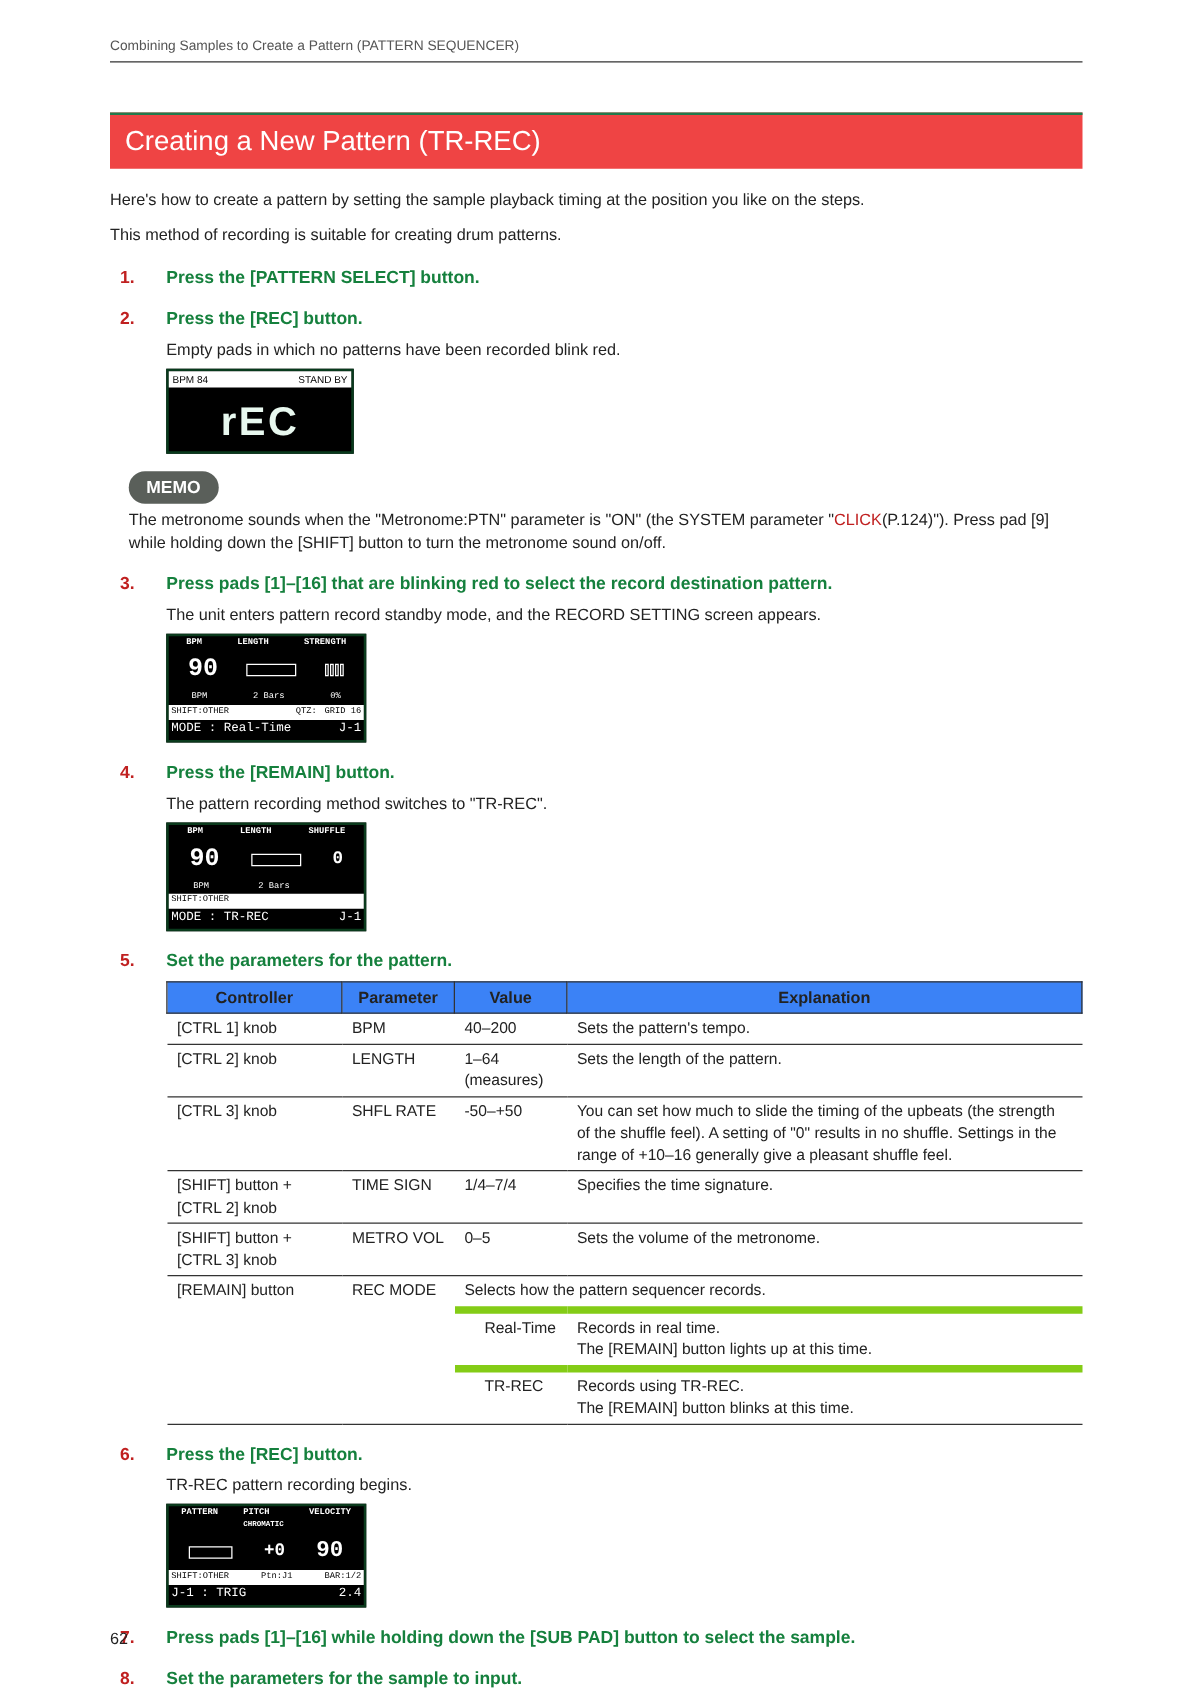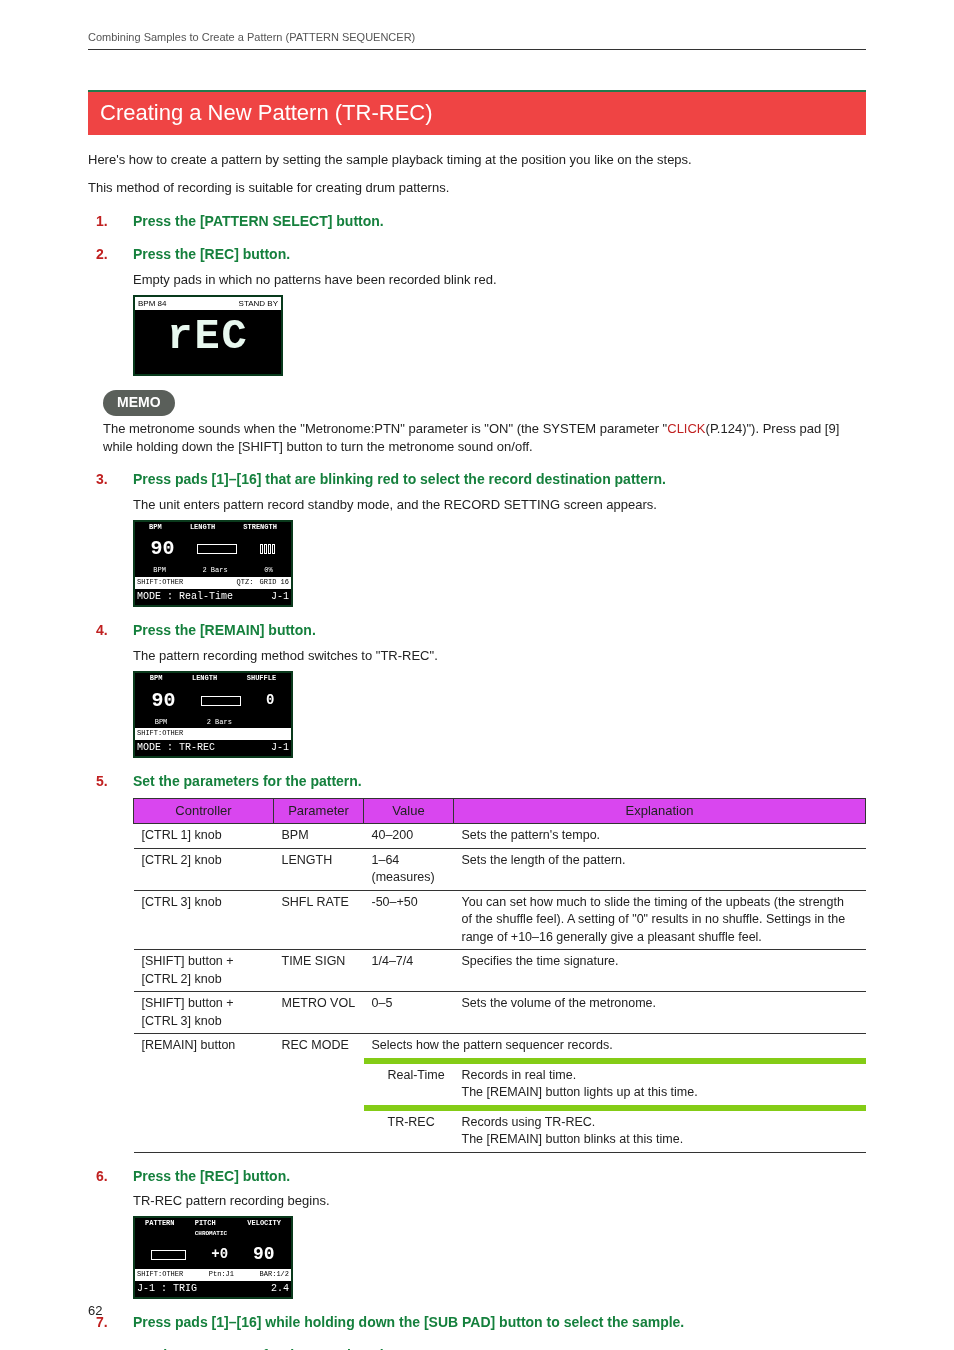--- a/index.html
+++ b/index.html
@@ -45,23 +45,23 @@
     font-weight: 700;
     font-size: 14px;
   }
   .step-body { margin-left: 45px; margin-top: 4px; }
   .lcd {
     display: inline-block;
     background: #000;
     border: 2px solid #083a1c;
     margin-top: 6px;
   }
-  .lcd1 { width: 150px; height: 81px; }
+  .lcd1 { width: 150px; height: 68px; }
   .lcd-top { background: #fff; color: #000; font-size: 8px; padding: 1px 3px; display: flex; justify-content: space-between; }
-  .lcd-body { font-family: Liberation Mono, monospace; color: #e8f8ef; font-size: 42px; font-weight: 700; letter-spacing: 2px; text-align: center; line-height: 54px; }
+  .lcd-body { font-family: Liberation Sans, sans-serif; color: #e8f8ef; font-size: 32px; font-weight: 700; letter-spacing: 2px; text-align: center; line-height: 54px; }
   .memo-badge {
     display: inline-block;
     background: #5a5f5a;
     color: #fff;
     font-weight: 700;
     font-size: 14px;
     padding: 3px 14px;
     border-radius: 14px;
     margin-top: 8px;
   }
@@ -79,22 +79,22 @@
   .lcd-header { display: flex; justify-content: space-around; font-weight: 700; padding: 1px 0; font-size: 7px; }
   .lcd-mid { display: flex; align-items: center; justify-content: space-around; padding: 2px 4px; }
   .lcd-bignum { font-size: 20px; font-weight: 700; }
   .lcd-bar { border: 1px solid #fff; width: 40px; height: 10px; }
   .lcd-val { font-size: 14px; font-weight: 700; }
   .lcd-sub { display: flex; justify-content: space-around; font-size: 7px; padding: 1px 0; }
   .lcd-foot { background: #fff; color: #000; font-size: 7px; padding: 1px 2px; display:flex; justify-content: space-between; }
   .lcd-foot2 { font-size: 10px; padding: 1px 2px; color: #fff; display: flex; justify-content: space-between; }
   .tbl { width: 100%; border-collapse: collapse; margin-top: 6px; font-size: 12.5px; }
   .tbl th {
-    background: #d946ef;
-    font-weight: 400;
+    background: #3b82f6;
+    font-weight: 700;
     text-align: center;
     border: 1px solid #333;
     padding: 3px 6px;
     font-size: 13px;
   }
   .tbl td {
     border-top: 6px solid #84cc16;
     padding: 3px 8px;
     vertical-align: top;
   }

